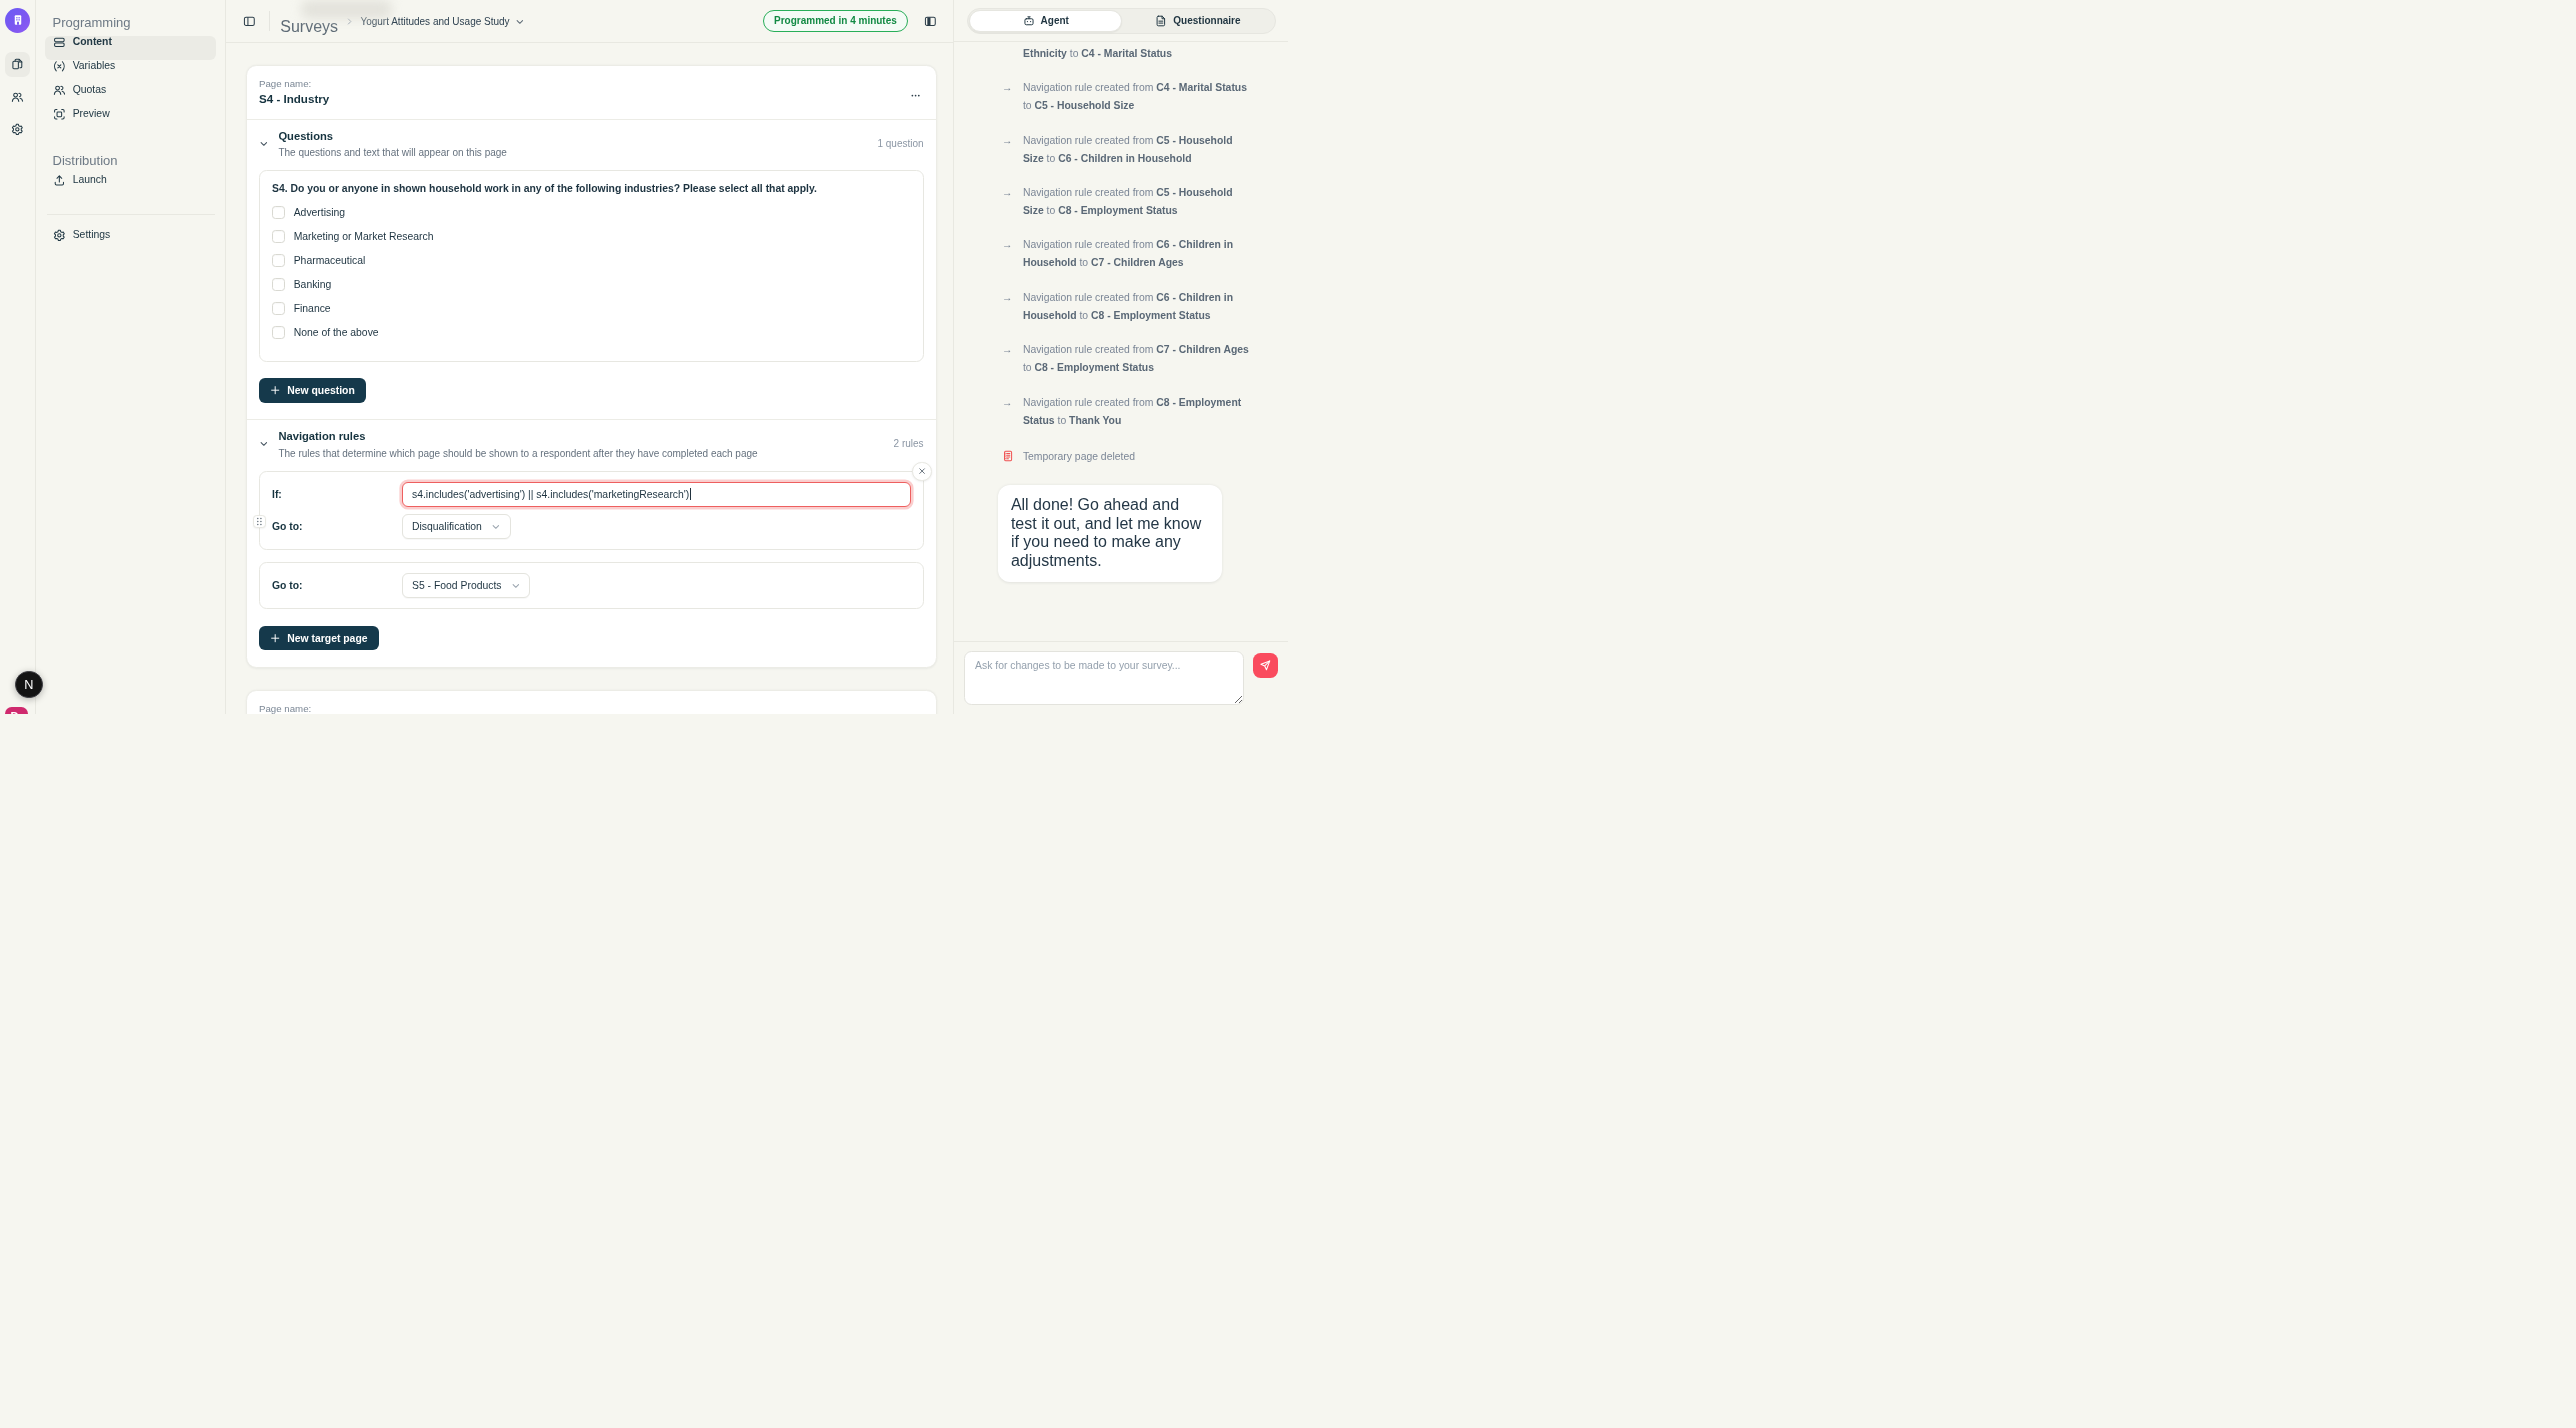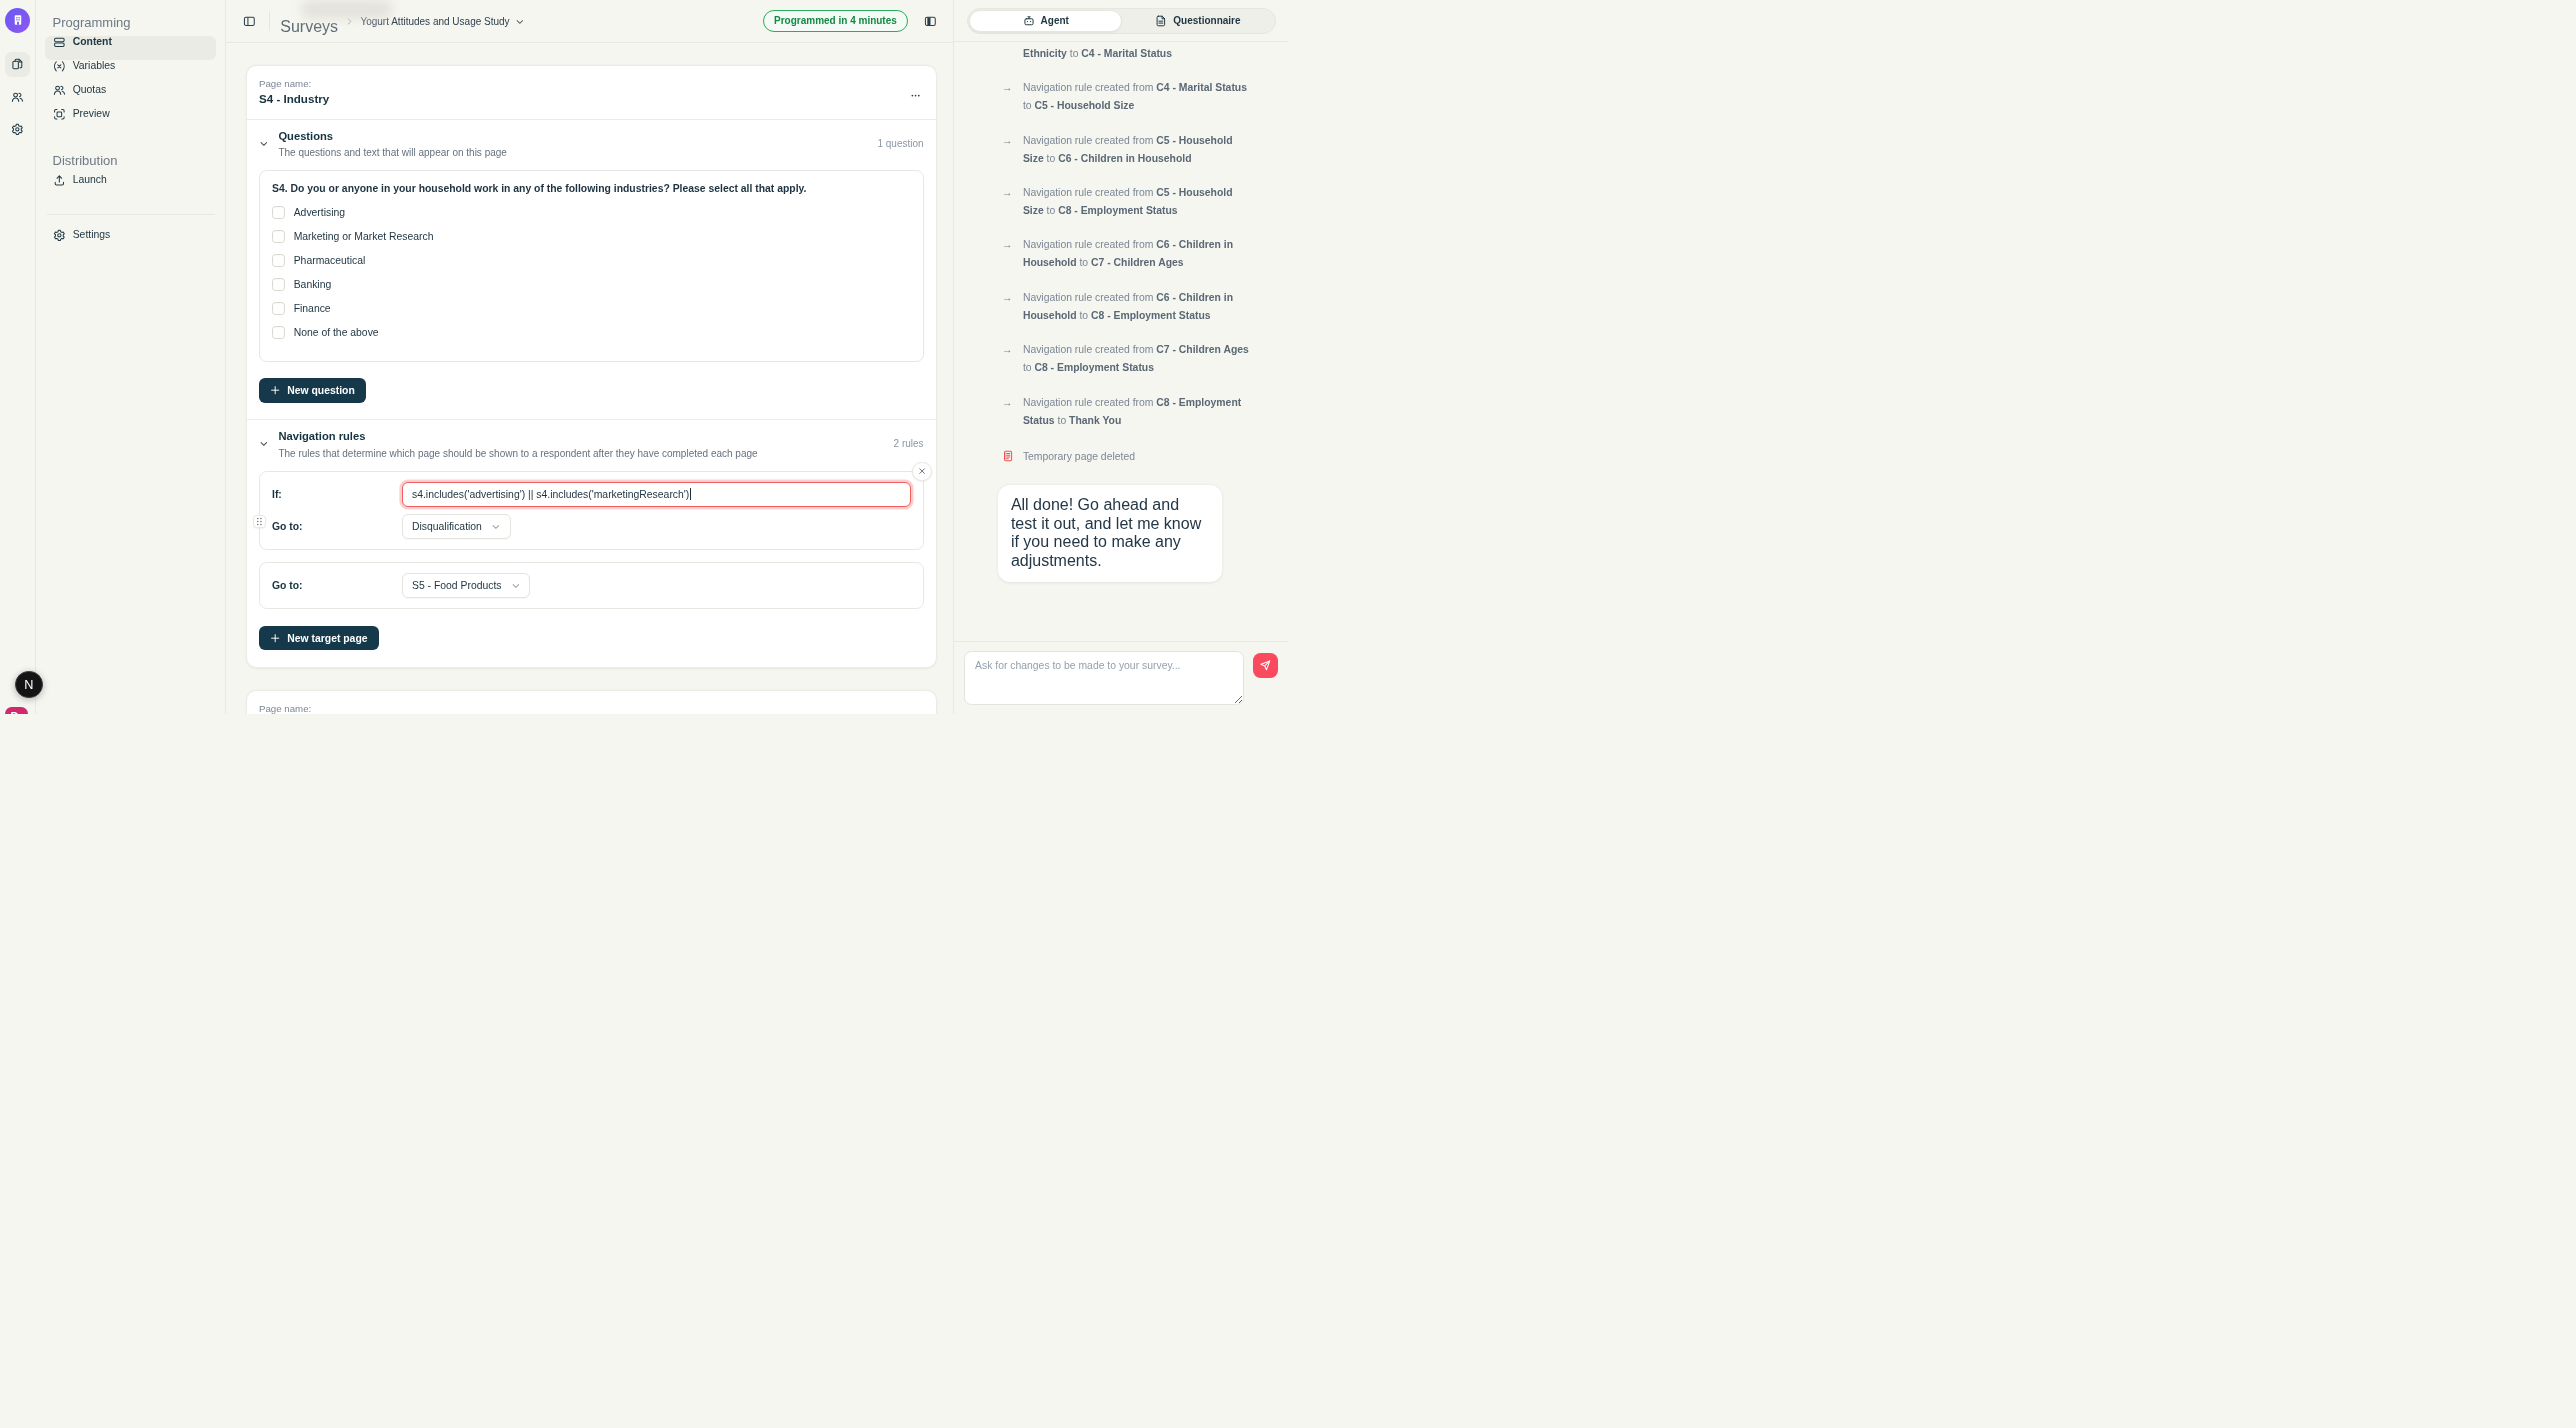--- a/index.html
+++ b/index.html
@@ -323,21 +323,21 @@
                   </svg>
                 </span>
             </button>
             <div class="sec-titles">
               <div class="sec-title">Questions</div>
               <div class="sec-sub">The questions and text that will appear on this page</div>
             </div>
             <div class="sec-count">1 question</div>
           </div>
           <div class="question-box">
-            <div class="question-text">S4. Do you or anyone in your household work in any of the following industries? Please select all that apply.</div>
+            <div class="question-text">S4. Do you or anyone in shown household work in any of the following industries? Please select all that apply.</div>
             <ul class="options">
                 <li class="option">
                   <span class="checkbox"></span>
                   <span class="option-label">Advertising</span>
                 </li>
                 <li class="option">
                   <span class="checkbox"></span>
                   <span class="option-label">Marketing or Market Research</span>
                 </li>
                 <li class="option">

